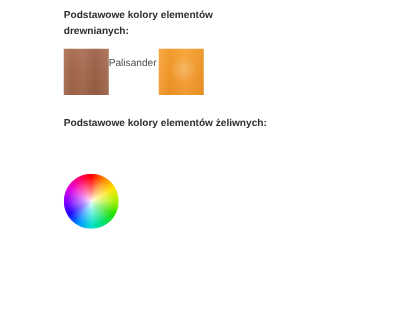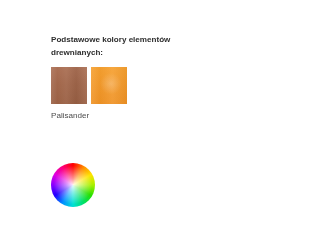--- a/index.html
+++ b/index.html
@@ -31,21 +31,21 @@
     letter-spacing: -0.01px;
     margin: 0;
     white-space: pre-line;
   }
   .swatch-row {
     display: flex;
     align-items: flex-start;
   }
   .swatch-cell {
     display: flex;
-    flex-direction: column;
+    flex-direction: row;
   }
   .swatch {
     position: relative;
     width: 36px;
     height: 37px;
     box-sizing: border-box;
     overflow: hidden;
   }
   .swatch.wood-palisander {
     background:
@@ -102,21 +102,21 @@
         #0090ff 210deg,
         #2200ff 240deg,
         #8800ff 270deg,
         #e000e0 300deg,
         #ff0077 330deg,
         #ff0000 360deg);
   }
   .wheel-wrap {
     padding-top: 9px;
   }
-  .sec-wood-heading { padding-bottom: 8px; margin-top: 28px; }
+  .sec-wood-heading { padding-bottom: 8px; }
   .sec-iron { padding-top: 17px; }
   .sec-iron-heading { padding-bottom: 8px; }
   .sec-custom { padding-top: 16px; }
 </style>
 </head>
 <body>
 
 <div class="page">
 
   <div class="section sec-wood">
@@ -128,20 +128,21 @@
         <div class="swatch-caption">Palisander</div>
       </div>
       <div class="gap-col"></div>
       <div class="swatch-cell">
         <div class="swatch wood-teak"></div>
       </div>
     </div>
   </div>
 
   <div class="section sec-iron">
+    <div class="section-heading sec-iron-heading">Podstawowe kolory elementów żeliwnych:</div>
   </div>
 
   <div class="section sec-custom">
     <div class="wheel-wrap">
       <div class="wheel"></div>
     </div>
 
   </div>
 
 </div>

